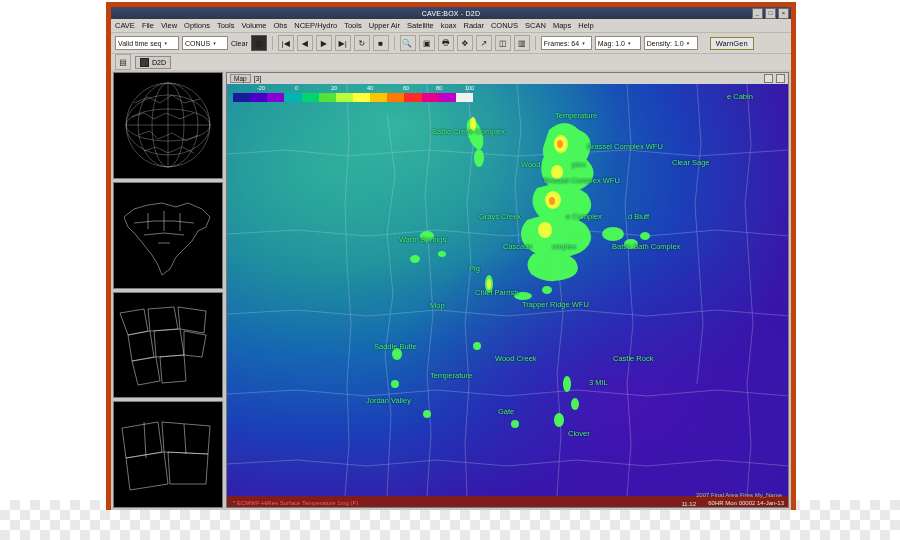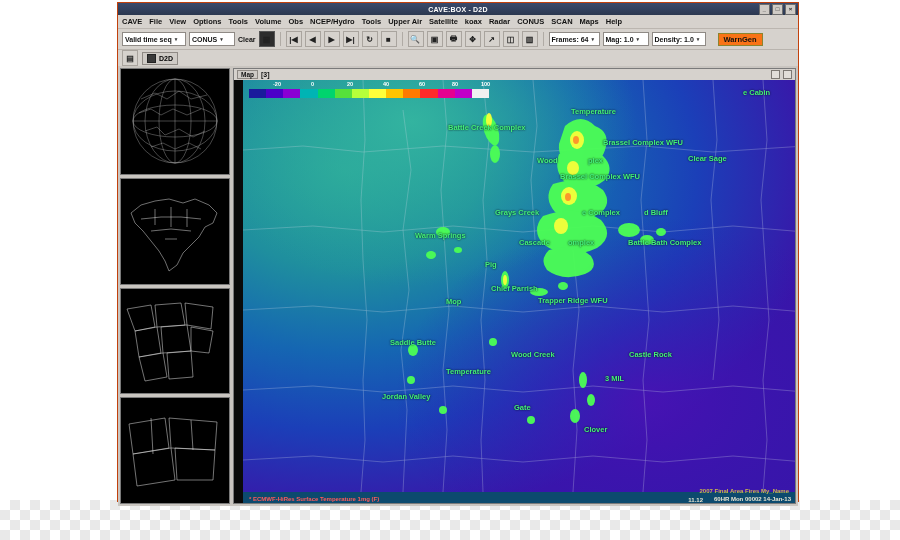--- a/index.html
+++ b/index.html
@@ -6,61 +6,61 @@
   body{width:900px;height:540px;font-family:"Liberation Sans",sans-serif;position:relative;overflow:hidden;}
 
   
   .checker{position:absolute;left:0;top:0;width:900px;height:540px;
     background-image:
       linear-gradient(45deg,#e9e9e9 25%,transparent 25%,transparent 75%,#e9e9e9 75%),
       linear-gradient(45deg,#e9e9e9 25%,transparent 25%,transparent 75%,#e9e9e9 75%);
     background-size:20px 20px;background-position:0 0,10px 10px;background-color:#ffffff;}
   .whitebandmid{position:absolute;left:0;top:0;width:900px;height:500px;background:#fff;}
 
-  .app{position:absolute;left:117px;top:2px;width:680px;height:498px;background:#d6d2cd;border:1px solid #c2410c;font-weight:bold;}
+  .app{position:absolute;left:106px;top:2px;width:680px;height:498px;background:#d6d2cd;border:5px solid #c2410c;}
 
   
   .titlebar{height:12px;background:linear-gradient(#3a4a6b,#2b3850);display:flex;align-items:center;justify-content:center;position:relative;}
   .titlebar .tt{color:#fff;font-size:7px;letter-spacing:.2px;}
   .winbtns{position:absolute;right:2px;top:1px;display:flex;gap:2px;}
   .wb{width:9px;height:9px;background:#cfcbc6;border:1px solid #6d6d6d;font-size:6px;line-height:8px;text-align:center;color:#222;}
 
   
   .menubar{height:13px;background:#d6d2cd;border-bottom:1px solid #bbb6b0;display:flex;align-items:center;padding-left:4px;gap:7px;}
   .menubar span{font-size:7.5px;color:#111;}
 
   
   .toolbar{height:20px;background:#d6d2cd;display:flex;align-items:center;gap:3px;padding:0 4px;border-bottom:1px solid #b9b4ae;}
   .combo{height:12px;background:#fff;border:1px solid #8f8a85;font-size:7px;color:#111;display:flex;align-items:center;padding:0 2px;gap:3px;}
   .combo .arw{font-size:5px;color:#333;}
   .tbtn{width:14px;height:14px;background:#d6d2cd;border:1px solid #a9a49e;display:flex;align-items:center;justify-content:center;font-size:8px;color:#222;}
   .tbtn.dark{background:#2d2d2d;border:1px solid #555;}
   .sep{width:1px;height:14px;background:#b0aba5;margin:0 2px;}
   .tlabel{font-size:7px;color:#111;}
-  .warngen{background:#f97316;border:1px solid #8a8530;font-size:7.5px;color:#111;padding:1px 5px;}
+  .warngen{background:#e5e5e5;border:1px solid #8a8530;font-size:7.5px;color:#111;padding:1px 5px;}
 
   
   .row2{height:16px;background:#d6d2cd;display:flex;align-items:center;gap:4px;padding:0 4px;}
   .d2dbtn{background:#cfcbc6;border:1px solid #8f8a85;font-size:7px;padding:1px 4px;display:flex;align-items:center;gap:3px;}
   .d2dbox{width:7px;height:7px;background:#3a3a3a;border:1px solid #222;}
 
   
   .body{display:flex;height:436px;background:#c9c5c0;padding:2px;gap:3px;}
   .thumbcol{width:110px;display:flex;flex-direction:column;gap:3px;}
   .thumb{flex:1;background:#000;border:1px solid #7a7a7a;position:relative;overflow:hidden;}
   .thumb svg{position:absolute;left:0;top:0;}
 
   .mainpane{flex:1;background:#0a0a0a;border:1px solid #7a7a7a;display:flex;flex-direction:column;}
   .maptab{height:11px;background:#d6d2cd;display:flex;align-items:center;justify-content:space-between;padding:0 3px;}
   .maptab .lft{display:flex;align-items:center;gap:3px;font-size:7px;color:#111;}
   .tabchip{background:#cfcbc6;border:1px solid #8f8a85;padding:0 3px;font-size:6.5px;}
   .maptab .rgt{display:flex;gap:3px;}
   .mini{width:7px;height:7px;border:1px solid #7d7873;background:#e2ded9;}
 
-  .canvas{flex:1;position:relative;overflow:hidden;background:#0c4a6e;margin-left:9px;}
+  .canvas{flex:1;position:relative;overflow:hidden;background:#7f1d1d;}
   .canvas svg{position:absolute;left:0;top:0;}
 
   .colorbar{position:absolute;left:6px;top:3px;width:240px;height:9px;display:flex;}
   .cbseg{flex:1;}
   .cblabels{position:absolute;left:6px;top:1px;width:240px;height:8px;}
   .cblabels span{position:absolute;font-size:5.5px;color:#fff;top:0;}
 
   .label{position:absolute;color:#43f07a;font-size:7.5px;white-space:nowrap;text-shadow:0 0 2px #000;}
 
   .footer{position:absolute;left:0;bottom:1px;width:100%;display:flex;align-items:center;}

